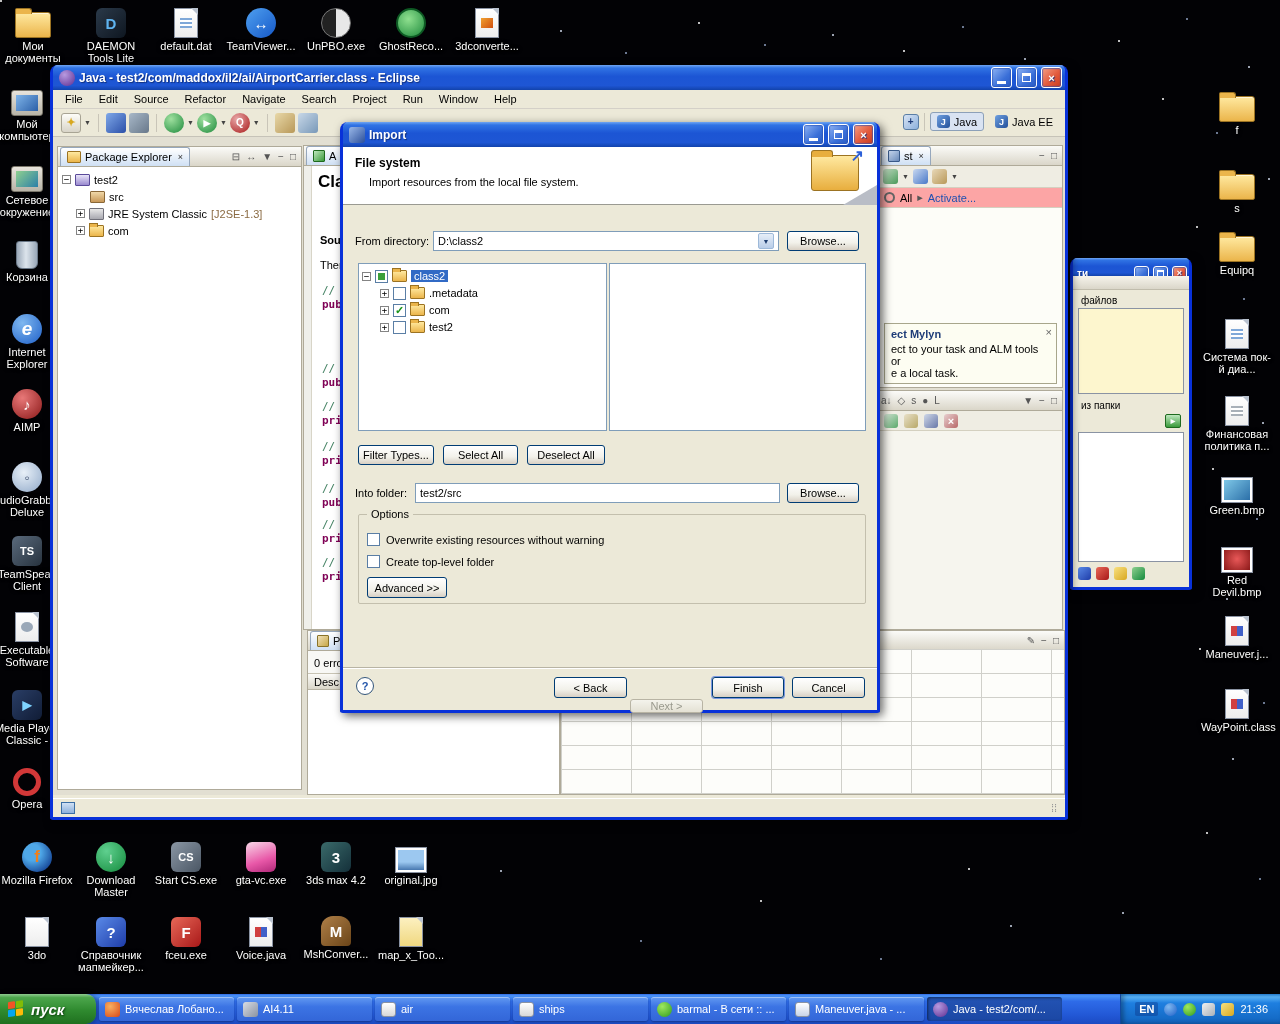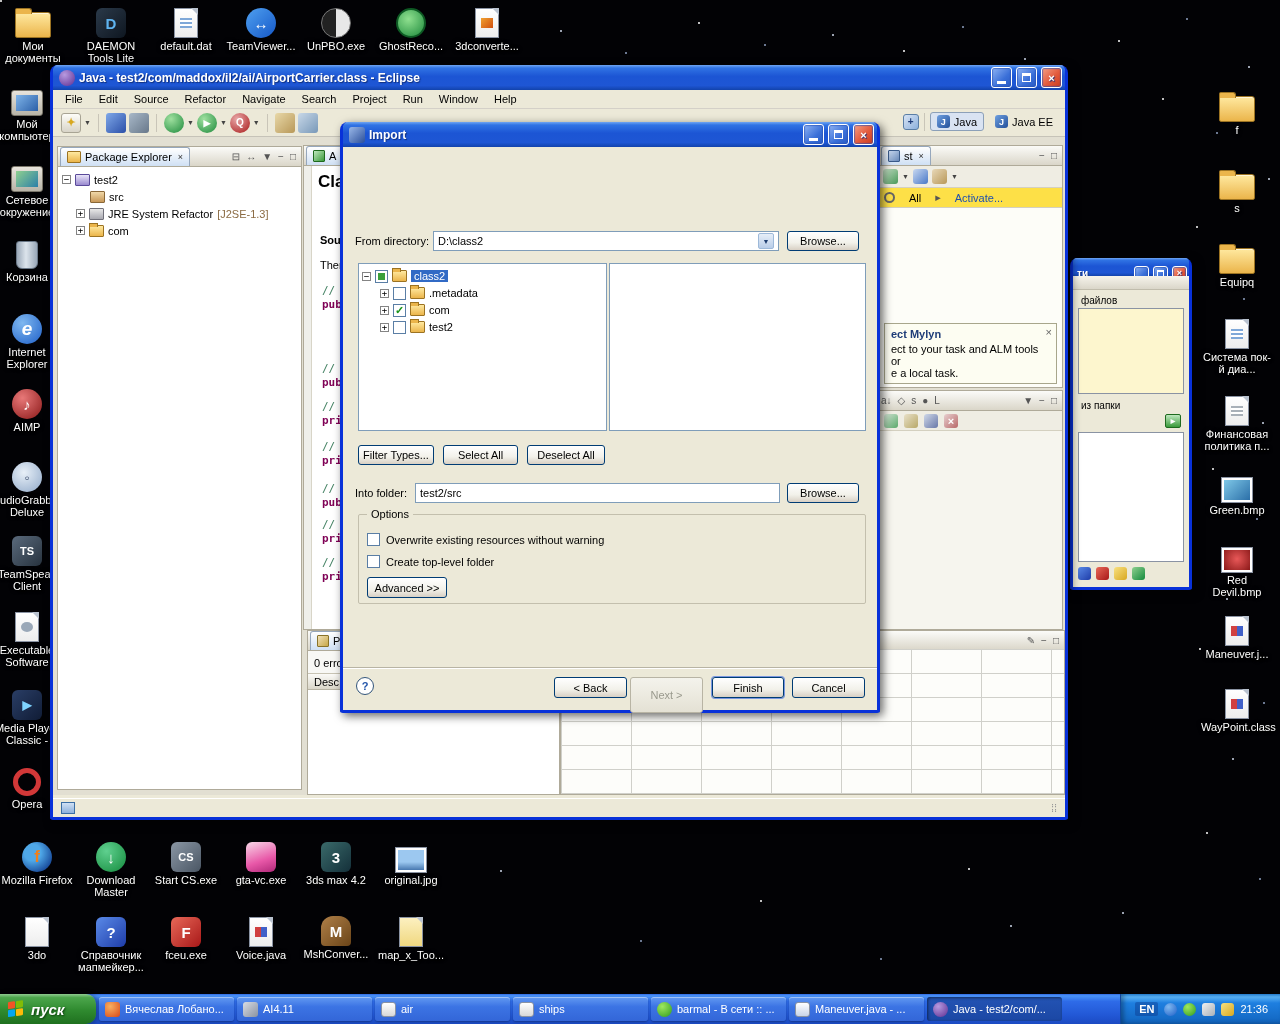--- a/index.html
+++ b/index.html
@@ -252,21 +252,21 @@
       <span class="s-folder"></span>
     </span>
     <span class="cap">f</span>
   </div>
 <div class="dicon" style="left:1201px;top:166px">
     <span class="ic">
       <span class="s-folder"></span>
     </span>
     <span class="cap">s</span>
   </div>
-<div class="dicon" style="left:1201px;top:240px">
+<div class="dicon" style="left:1201px;top:228px">
     <span class="ic">
       <span class="s-folder"></span>
     </span>
     <span class="cap">Equipq</span>
   </div>
 <div class="dicon" style="left:1201px;top:315px">
     <span class="ic">
       <span class="s-doc">
         <i class="mark" style="background:repeating-linear-gradient(180deg,#7FA8D8 0 2px,#fff 2px 4px)"></i>
       </span>
@@ -490,21 +490,21 @@
           <span class="mi proj"></span>
           <span>test2</span>
         </div>
         <div class="trow" style="padding-left:28px">
           <span class="mi pkg"></span>
           <span>src</span>
         </div>
         <div class="trow" style="padding-left:14px">
           <span class="exp">+</span>
           <span class="mi lib"></span>
-          <span>JRE System Refactor</span>
+          <span>JRE System Classic</span>
           <span class="jver">[J2SE-1.3]</span>
         </div>
         <div class="trow" style="padding-left:14px">
           <span class="exp">+</span>
           <span class="mi fold"></span>
           <span>com</span>
         </div>
       </div>
     </div>
 
@@ -549,21 +549,21 @@
             <span>□</span>
           </span>
       </div>
       <div style="position:absolute;left:0;right:0;top:20px;height:22px;background:#EFEDE3;border-bottom:1px solid #D4D0C0;display:flex;align-items:center;gap:4px;padding:0 4px">
         <span class="tico" style="width:15px;height:15px;background:linear-gradient(135deg,#C8E0C8,#489858)"></span>
         <span class="drop">▼</span>
         <span class="tico" style="width:15px;height:15px;background:linear-gradient(135deg,#C8D8F0,#4878C8)"></span>
         <span class="tico" style="width:15px;height:15px;background:linear-gradient(135deg,#E8D8B8,#B89858)"></span>
         <span class="drop">▼</span>
       </div>
-      <div style="position:absolute;left:0;right:0;top:42px;height:20px;display:flex;align-items:center;gap:14px;padding:0 5px;border-bottom:1px solid #D4D0C0;background:#fde047">
+      <div style="position:absolute;left:0;right:0;top:42px;height:20px;display:flex;align-items:center;gap:5px;padding:0 5px;border-bottom:1px solid #D4D0C0;background:#fca5a5">
         <span style="width:11px;height:11px;border:2px solid #666;border-radius:50%;position:relative"></span>
         <span>All</span>
         <span style="color:#555">▸</span>
         <span style="color:#1E50B0">Activate...</span>
       </div>
       <div style="position:absolute;inset:62px 0 0 0;background:#FDFDF8">
         <div class="mylyn">
           <span class="x">×</span>
           <div class="mt">ect Mylyn</div>
           <div>ect to your task and ALM tools or</div>
@@ -632,20 +632,26 @@
     <span class="ttl">Import</span>
     <span class="xpb">
         <span class="mini"></span>
       </span>
     <span class="xpb">
         <span class="maxi"></span>
       </span>
     <span class="xpb close">×</span>
   </div>
   <div class="dlgbody">
+    <div class="banner">
+      <div class="bt">File system</div>
+      <div class="bd">Import resources from the local file system.</div>
+      <div class="btri"></div>
+      <div class="bfold"></div>
+    </div>
 
     <div style="position:absolute;left:12px;top:88px">From directory:</div>
     <div class="fld" style="left:90px;top:84px;width:346px;height:20px">
       <span>D:\class2</span>
       <span class="combo-b">▼</span>
     </div>
     <button class="btn" style="left:444px;top:84px;width:72px;height:20px">Browse...</button>
 
     <div class="pane" style="left:15px;top:116px;width:249px;height:168px;padding:3px 0 0 3px">
       <div class="dtrow">
@@ -696,21 +702,21 @@
     </div>
     <div class="cbrow" style="left:24px;top:408px">
       <span class="cbx"></span>
       <span>Create top-level folder</span>
     </div>
     <button class="btn" style="left:24px;top:430px;width:80px;height:21px">Advanced &gt;&gt;</button>
 
     <div class="sepln" style="top:520px"></div>
     <span class="helpb" style="left:13px;top:530px">?</span>
     <button class="btn" style="left:211px;top:530px;width:73px;height:21px">&lt; Back</button>
-    <button class="btn dis" style="left:287px;top:530px;width:73px;height:36px">Next &gt;</button>
+    <button class="btn dis" style="left:287px;top:552px;width:73px;height:14px">Next &gt;</button>
     <button class="btn def" style="left:369px;top:530px;width:72px;height:21px">Finish</button>
     <button class="btn" style="left:449px;top:530px;width:73px;height:21px">Cancel</button>
   </div>
 </div>
 
 <div id="taskbar">
   <div id="start">
     <span class="winlogo">
         <i style="background:#F35325"></i>
         <i style="background:#81BC06"></i>

